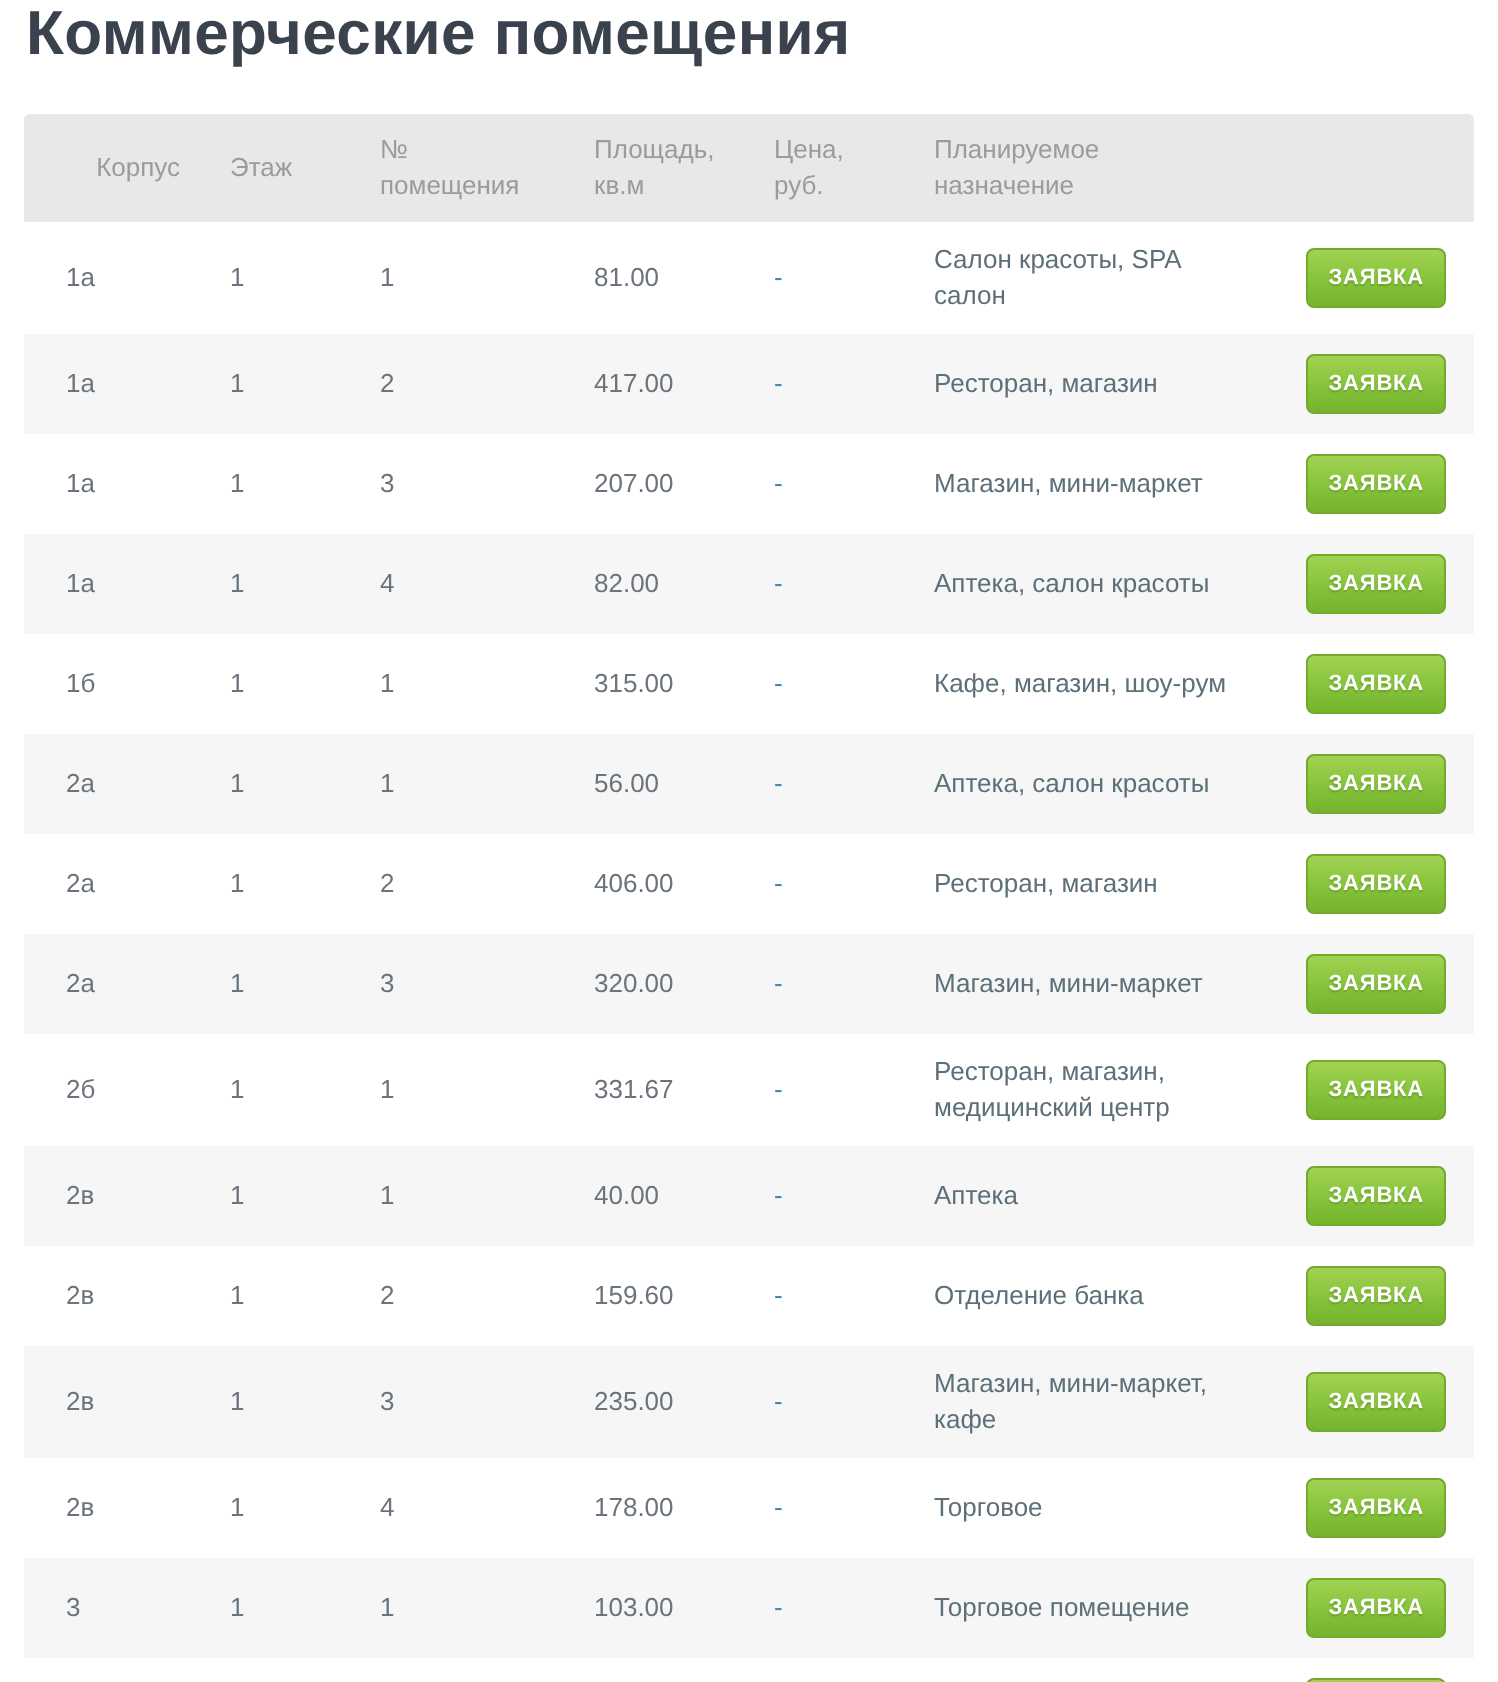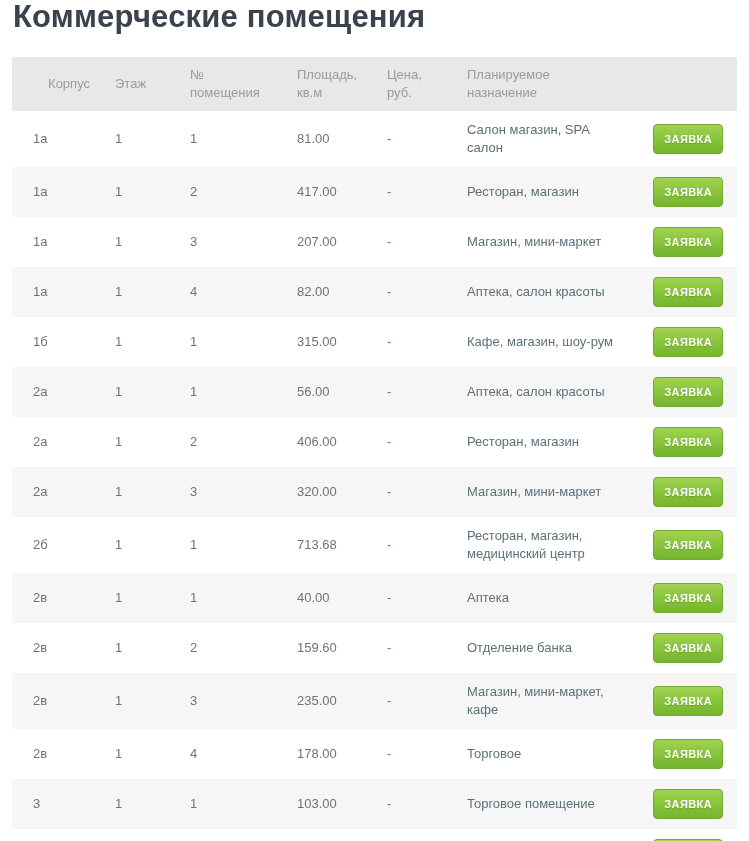--- a/index.html
+++ b/index.html
@@ -118,21 +118,21 @@
       </tr>
     </thead>
     <tbody>
 
     <tr style="">
         <td class="korpus">1а</td>
         <td class="floor">1</td>
         <td class="number">1</td>
         <td class="area">81.00</td>
         <td class="price">-</td>
-        <td class="purpose">Салон магазин, SPA салон</td>
+        <td class="purpose">Салон красоты, SPA салон</td>
         <td class="action">
           <span class="request-btn">ЗАЯВКА</span>
         </td>
       </tr>
         <tr style="">
         <td class="korpus">1а</td>
         <td class="floor">1</td>
         <td class="number">2</td>
         <td class="area">417.00</td>
         <td class="price">-</td>
@@ -204,21 +204,21 @@
         <td class="price">-</td>
         <td class="purpose">Магазин, мини-маркет</td>
         <td class="action">
           <span class="request-btn">ЗАЯВКА</span>
         </td>
       </tr>
         <tr style="">
         <td class="korpus">2б</td>
         <td class="floor">1</td>
         <td class="number">1</td>
-        <td class="area">713.68</td>
+        <td class="area">331.67</td>
         <td class="price">-</td>
         <td class="purpose">Ресторан, магазин, медицинский центр</td>
         <td class="action">
           <span class="request-btn">ЗАЯВКА</span>
         </td>
       </tr>
         <tr style="">
         <td class="korpus">2в</td>
         <td class="floor">1</td>
         <td class="number">1</td>

